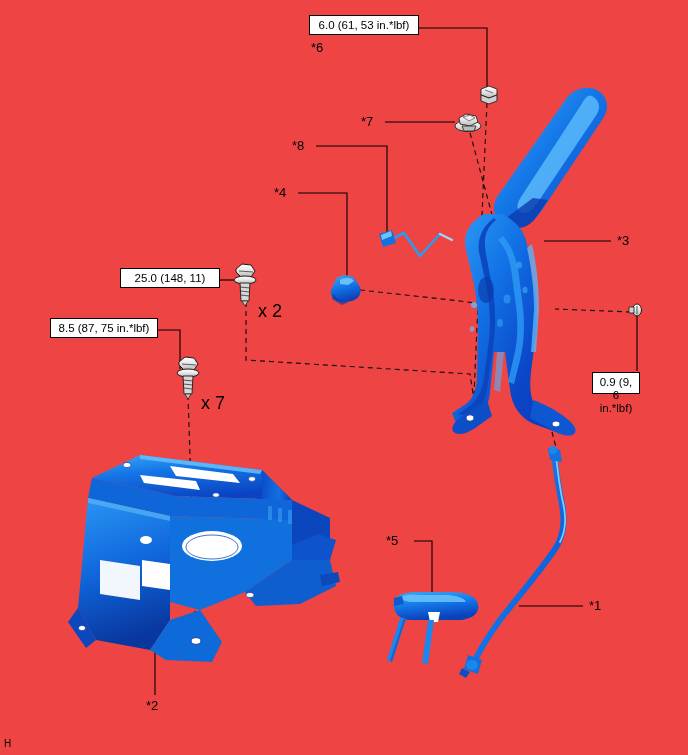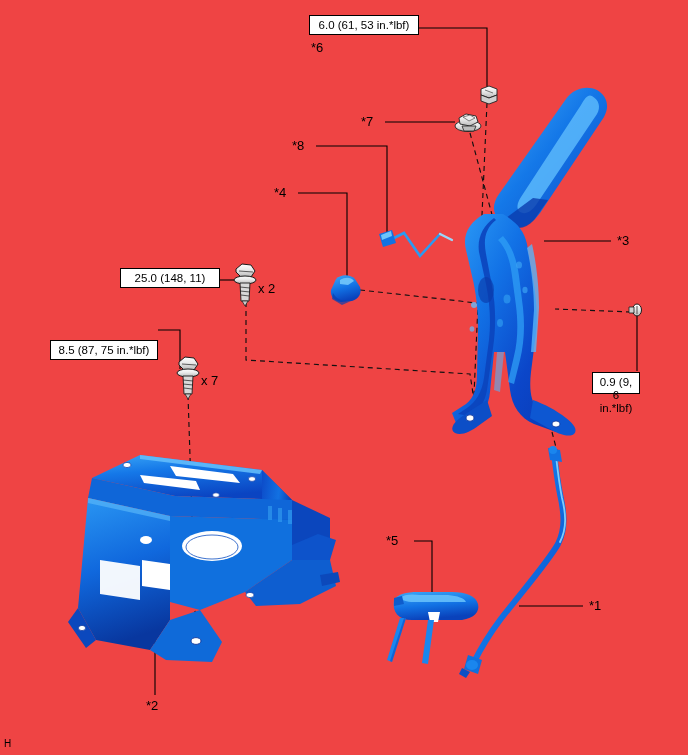--- a/index.html
+++ b/index.html
@@ -46,24 +46,25 @@
   }
   .ref-label {
     position: absolute;
     font-size: 13px;
     color: #000000;
     z-index: 30;
     white-space: nowrap;
   }
   .qty-label {
     position: absolute;
-    font-size: 13px;
+    font-size: 18px;
     color: #000000;
     z-index: 30;
     white-space: nowrap;
+    margin-top: 20px;
   }
   .corner-mark {
     position: absolute;
     font-size: 10px;
     color: #000000;
     z-index: 30;
   }
 </style>
 </head>
 <body>
@@ -370,21 +371,21 @@
       <path d="M 629 307 L 634 307 L 634 313 L 629 313 Z" fill="#d0d0d0" stroke="#1b1b1b" stroke-width="0.8"></path>
       <path d="M 637 306 L 637 314" stroke="#444444" stroke-width="0.9" fill="none"></path>
     </g>
 
   </svg>
 
   <div class="torque-box" style="left:309px; top:15px; width:110px;">6.0 (61, 53 in.*lbf)</div>
 
   <div class="torque-box" style="left:120px; top:268px; width:100px;">25.0 (148, 11)</div>
 
-  <div class="torque-box" style="left:50px; top:318px; width:108px;margin-top:22px;">8.5 (87, 75 in.*lbf)</div>
+  <div class="torque-box" style="left:50px; top:318px; width:108px;">8.5 (87, 75 in.*lbf)</div>
 
   <div class="torque-box wrapbox" style="left:592px; top:372px; width:48px; height:22px;">0.9 (9, 6 in.*lbf)</div>
 
   <div class="ref-label" style="left:311px; top:40px;">*6</div>
 
   <div class="ref-label" style="left:361px; top:114px;">*7</div>
 
   <div class="ref-label" style="left:292px; top:138px;">*8</div>
 
   <div class="ref-label" style="left:274px; top:185px;">*4</div>

